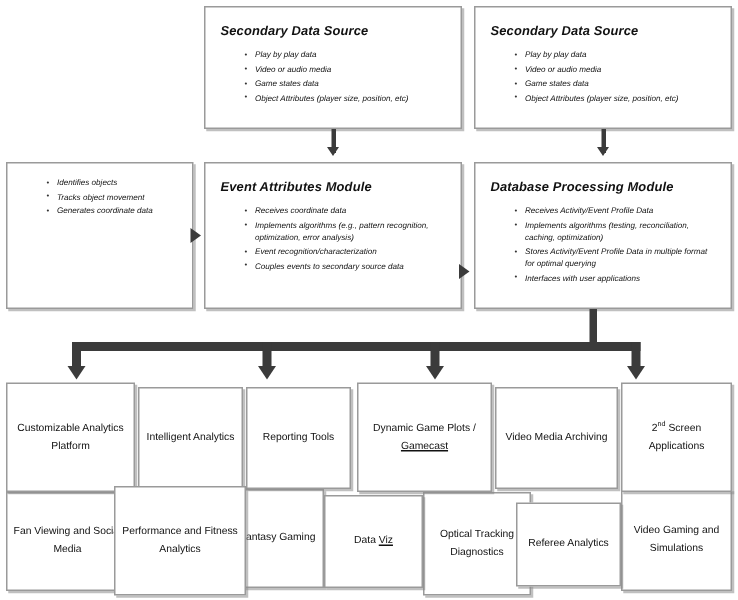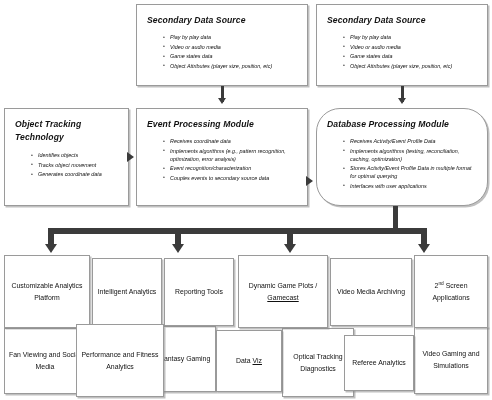--- a/index.html
+++ b/index.html
@@ -59,21 +59,21 @@
 
   
   .bigbox { padding: 9px 8px 6px 10px; font-style: italic; }
   .bigbox .title { margin-bottom: 7px; }
   .bigbox ul { margin-left: 14px; }
 
   #sds-left   { left: 136px; top: 4px;   width: 172px; height: 82px; }
   #sds-right  { left: 316px; top: 4px;   width: 172px; height: 82px; }
   #obj-track  { left: 4px;   top: 108px; width: 125px; height: 98px; }
   #evt-proc   { left: 136px; top: 108px; width: 172px; height: 98px; }
-  #db-proc    { left: 316px; top: 108px; width: 172px; height: 98px; border-radius: 24px; }
+  #db-proc    { left: 316px; top: 108px; width: 172px; height: 98px; }
 
   #obj-track .title { line-height: 13px; }
 
   
   .app {
     display: flex;
     align-items: center;
     justify-content: center;
     text-align: center;
     padding: 3px;
@@ -161,30 +161,29 @@
     <div class="title">Secondary Data Source</div>
     <ul>
       <li>Play by play data</li>
       <li>Video or audio media</li>
       <li>Game states data</li>
       <li>Object Attributes (player size, position, etc)</li>
     </ul>
   </div>
 
   <div class="box bigbox" id="obj-track">
-    <div class="title">Object Tracking Technology</div>
     <ul>
       <li>Identifies objects</li>
       <li>Tracks object movement</li>
       <li>Generates coordinate data</li>
     </ul>
   </div>
 
   <div class="box bigbox" id="evt-proc">
-    <div class="title">Event Processing Module</div>
+    <div class="title">Event Attributes Module</div>
     <ul>
       <li>Receives coordinate data</li>
       <li>Implements algorithms (e.g., pattern recognition, optimization, error analysis)</li>
       <li>Event recognition/characterization</li>
       <li>Couples events to secondary source data</li>
     </ul>
   </div>
 
   <div class="box bigbox" id="db-proc">
     <div class="title">Database Processing Module</div>

